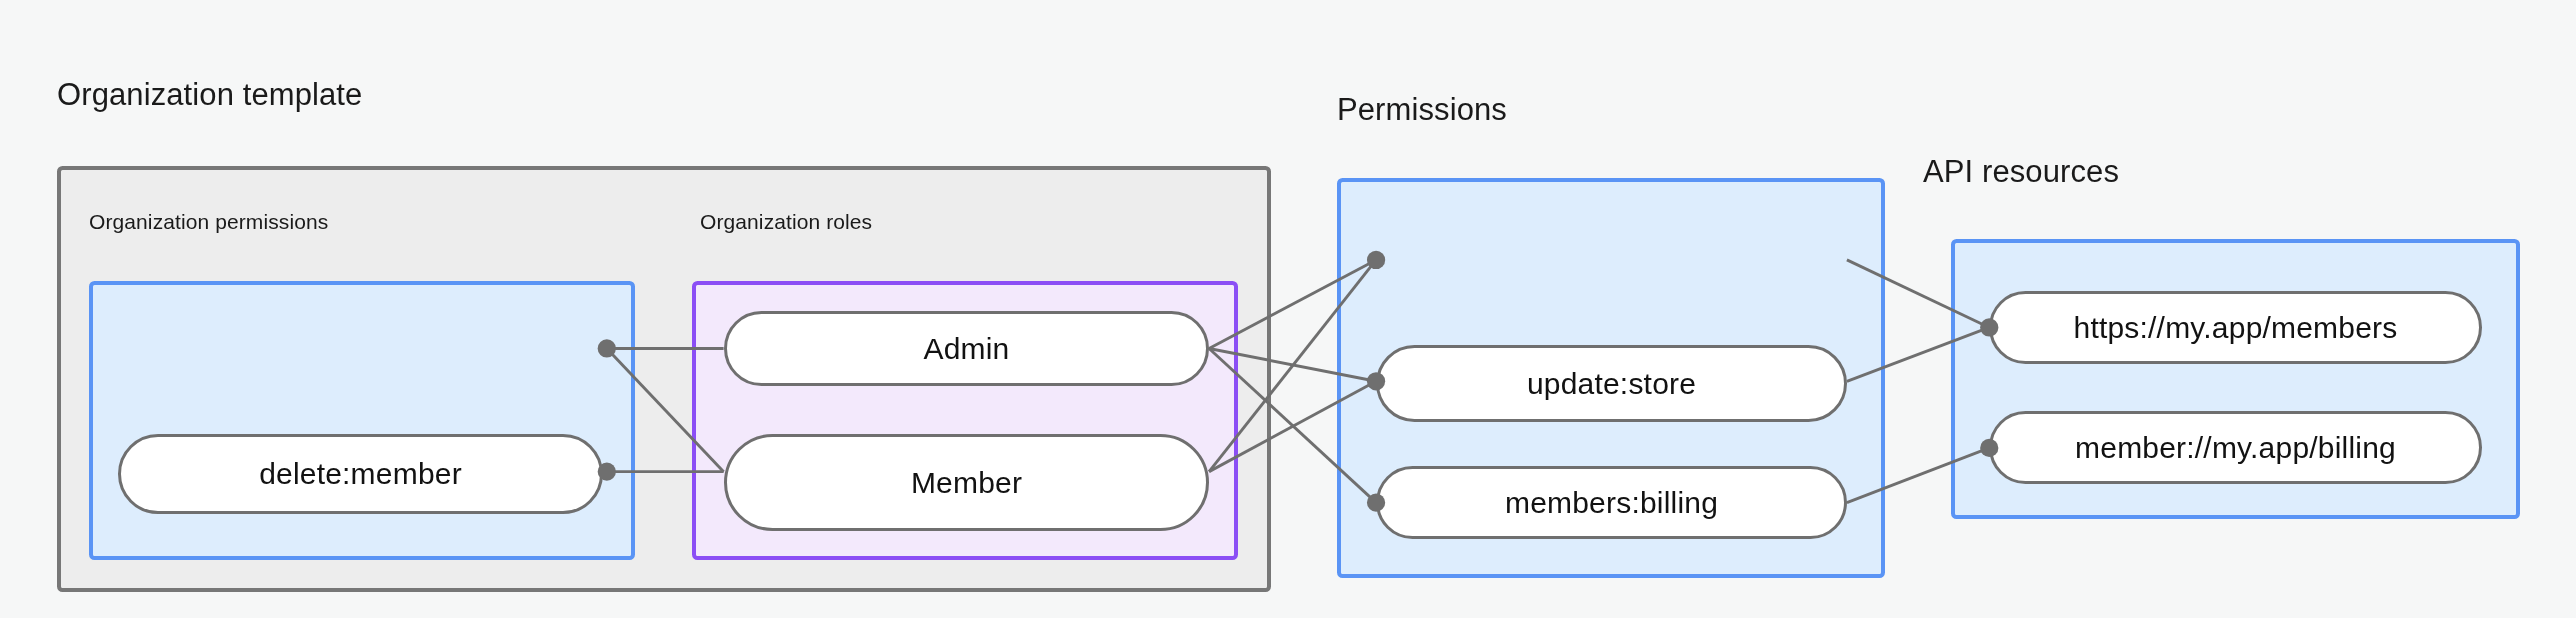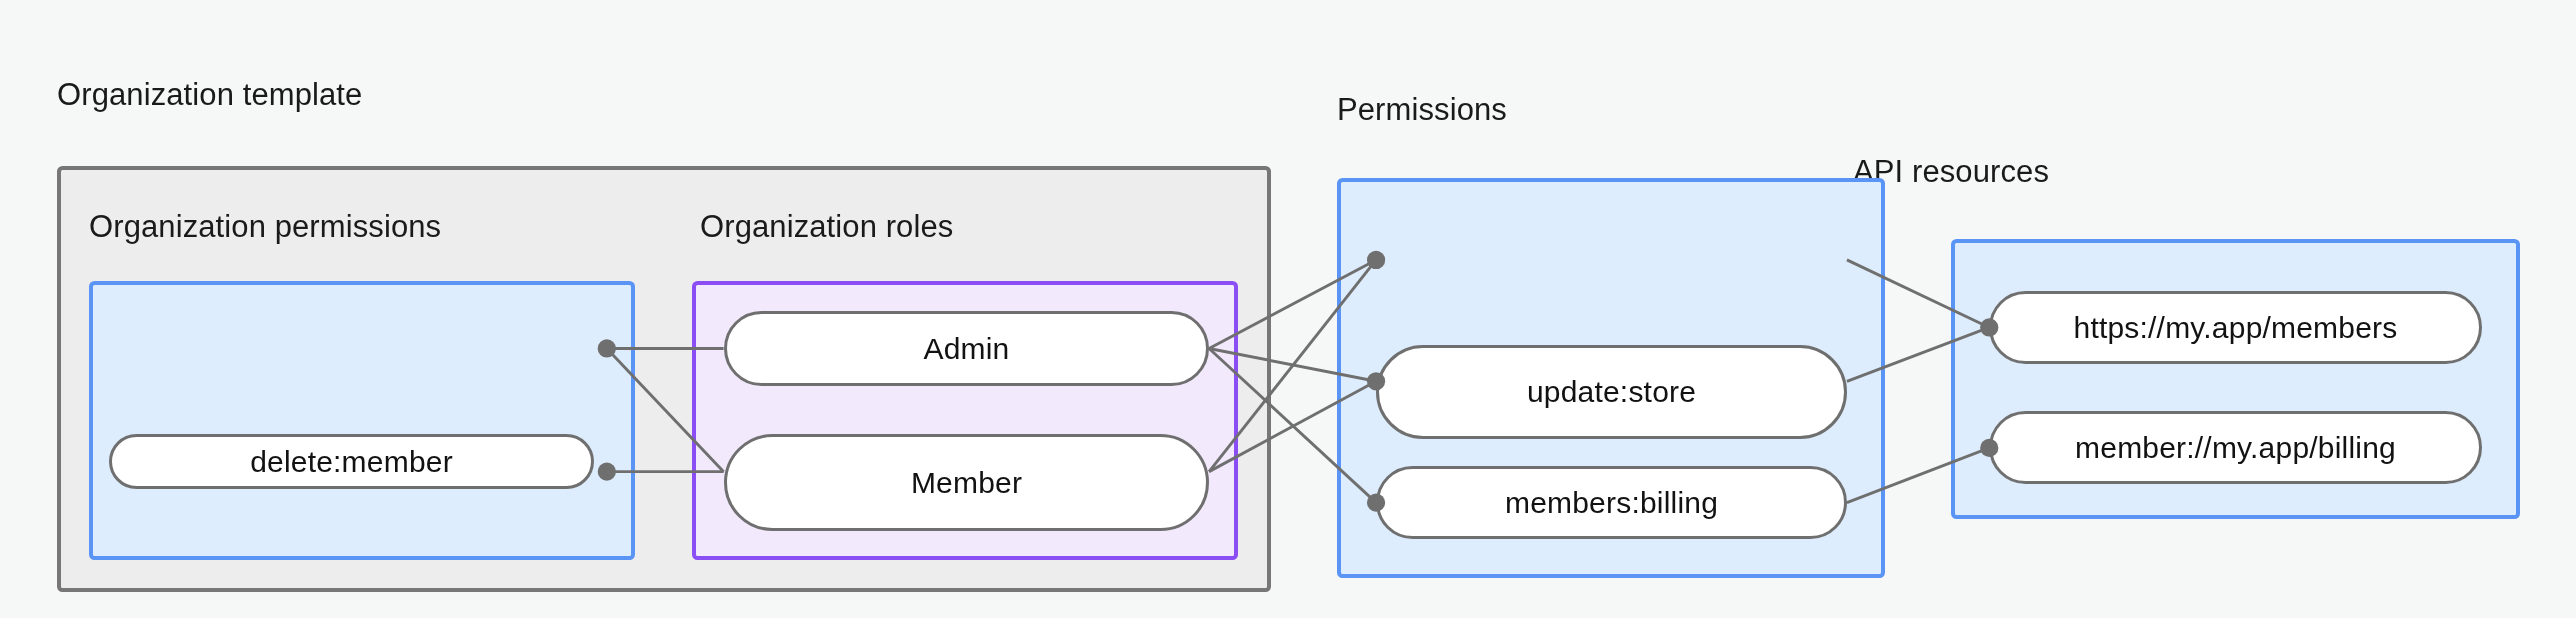--- a/index.html
+++ b/index.html
@@ -25,21 +25,21 @@
   .group-title {
     position: absolute;
     font-size: 31px;
     line-height: 1;
     color: #1a1a1a;
     white-space: nowrap;
     letter-spacing: 0.1px;
   }
   .sub-title {
     position: absolute;
-    font-size: 31px;
+    font-size: 21px;
     line-height: 1;
     color: #1a1a1a;
     white-space: nowrap;
     letter-spacing: 0.1px;
   }
 
   
   .box {
     position: absolute;
     box-sizing: border-box;
@@ -94,21 +94,21 @@
 </style>
 </head>
 <body>
 
 <div id="canvas">
 
   <div class="group-title" style="left:57px; top:51px;">Organization template</div>
 
   <div class="group-title" style="left:1337px; top:66px;">Permissions</div>
 
-  <div class="group-title" style="left:1853px; top:128px;">API resources</div>
+  <div class="group-title" style="left:1923px; top:128px;">API resources</div>
 
   <div class="box box-outer-gray" style="left:57px; top:138px; width:1214px; height:426px;">
   </div>
 
   <div class="sub-title" style="left:89px; top:183px;">Organization permissions</div>
 
   <div class="sub-title" style="left:700px; top:183px;">Organization roles</div>
 
   <div class="box box-blue" style="left:89px; top:253px; width:546px; height:279px;">
   </div>
@@ -116,28 +116,28 @@
   <div class="box box-purple" style="left:692px; top:253px; width:546px; height:279px;">
   </div>
 
   <div class="box box-blue" style="left:1337px; top:150px; width:548px; height:400px;">
   </div>
 
   <div class="box box-blue" style="left:1951px; top:211px; width:569px; height:280px;">
   </div>
 
 
-  <div class="pill" style="left:109px; top:406px; width:485px; height:55px;">delete:member</div>
+  <div class="pill" style="left:118px; top:406px; width:485px; height:80px;">delete:member</div>
 
   <div class="pill" style="left:724px; top:283px; width:485px; height:75px;">Admin</div>
 
   <div class="pill" style="left:724px; top:406px; width:485px; height:97px;">Member</div>
 
 
-  <div class="pill" style="left:1376px; top:317px; width:471px; height:94px;">update:store</div>
+  <div class="pill" style="left:1376px; top:317px; width:471px; height:77px;">update:store</div>
 
   <div class="pill" style="left:1376px; top:438px; width:471px; height:73px;">members:billing</div>
 
   <div class="pill" style="left:1989px; top:263px; width:493px; height:73px;">https://my.app/members</div>
 
   <div class="pill" style="left:1989px; top:383px; width:493px; height:73px;">member://my.app/billing</div>
 
   <svg id="edges" viewBox="0 0 2823 678">
 
     <line class="edge-line" x1="665" y1="351" x2="793" y2="351"></line>

